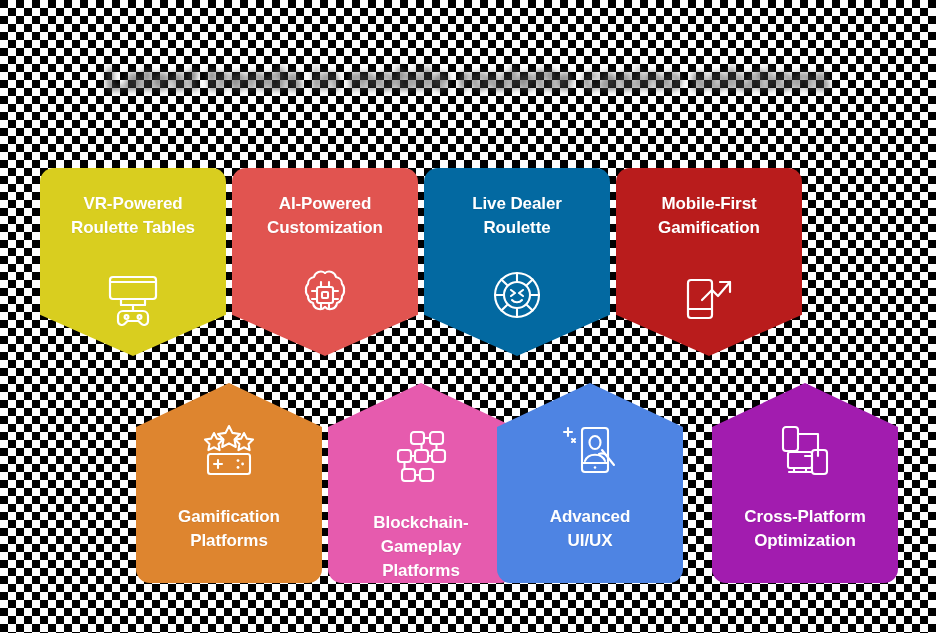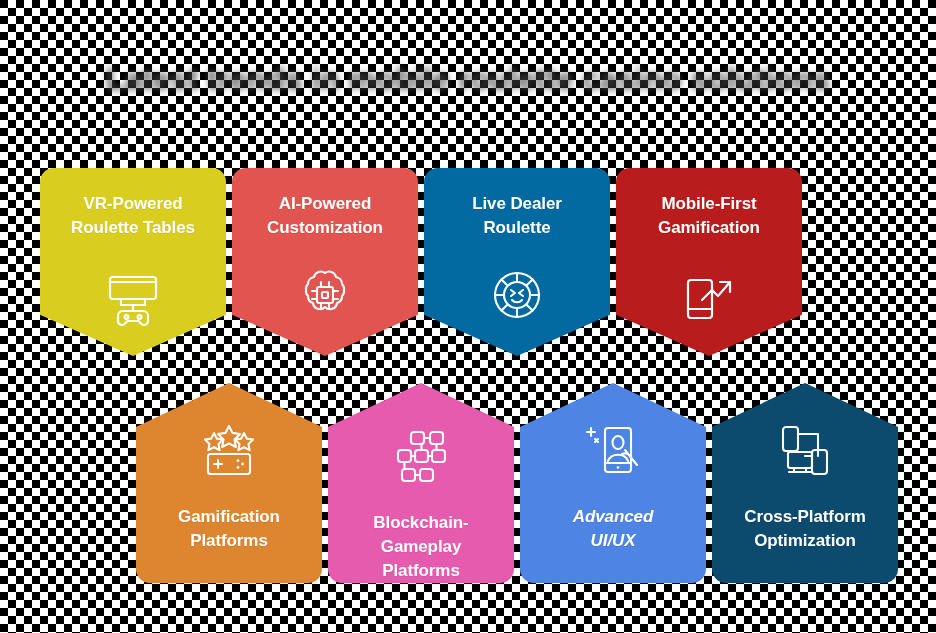--- a/index.html
+++ b/index.html
@@ -111,21 +111,21 @@
   .card-bottom .card-label { margin-top: 14px; }
 
   
   .c0 { left: 40px;  }
   .c1 { left: 232px; }
   .c2 { left: 424px; }
   .c3 { left: 616px; }
 
   .b0 { left: 136px; }
   .b1 { left: 328px; justify-content: flex-end; }
-  .b2 { left: 520px; font-style: italic; }
+  .b2 { left: 497px; }
   .b3 { left: 712px; }
 </style>
 </head>
 <body>
 
 <div id="canvas">
 
   <div class="title-wrap">
     <span class="title">Latest trends in mobile roulette casino solutions</span>
   </div>
@@ -263,21 +263,21 @@
           <path d="M44 28 l12 15"></path>
           <path d="M41 32 a7 7 0 0 1 9 3"></path>
         </svg>
       </div>
       <div class="card-label">
         <span>Advanced</span><br>
         <span>UI/UX</span>
       </div>
     </div>
 
-    <div class="card card-bottom b3" id="card-b3" style="background-color: #0c4a6e;">
+    <div class="card card-bottom b3" id="card-b3" style="background-color: #a21caf;">
       <div class="card-icon">
         <svg width="66" height="60" viewBox="0 0 66 60" fill="none" stroke="#ffffff" stroke-width="2.1" stroke-linecap="round" stroke-linejoin="round">
           <rect x="11" y="5" width="15" height="24" rx="3"></rect>
           <path d="M26 12 h20 v22"></path>
           <rect x="16" y="30" width="24" height="16" rx="2"></rect>
           <path d="M22 46 v4 M34 46 v4 M17 50 h22"></path>
           <rect x="40" y="28" width="15" height="24" rx="3"></rect>
           <path d="M40 34 h-7"></path>
         </svg>
       </div>

